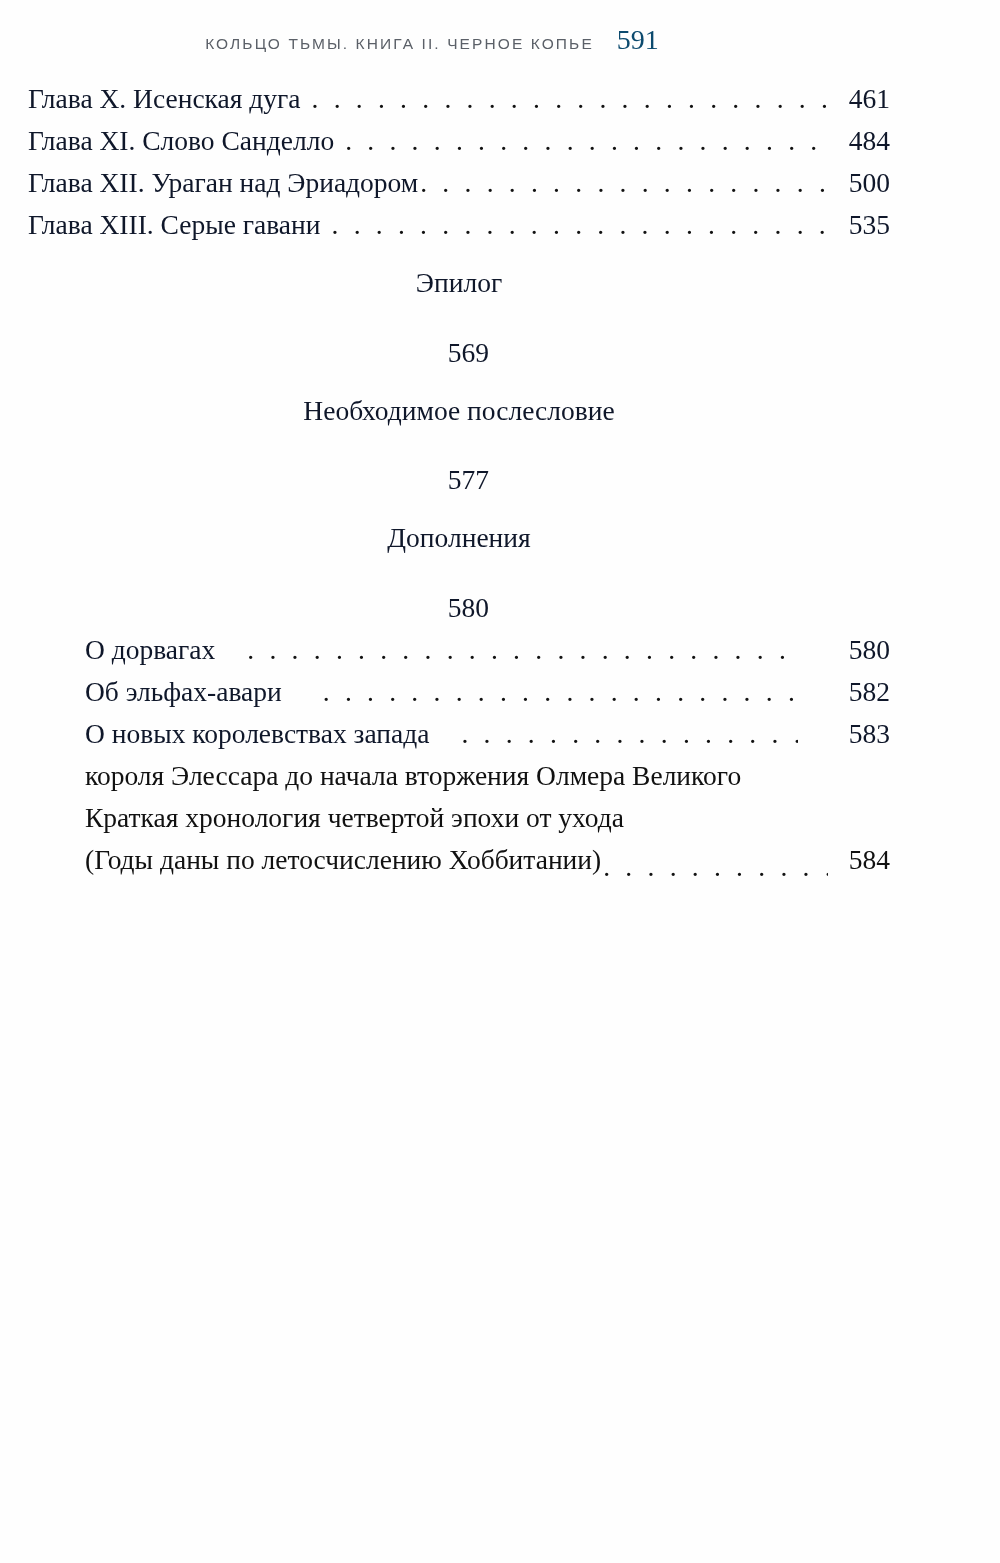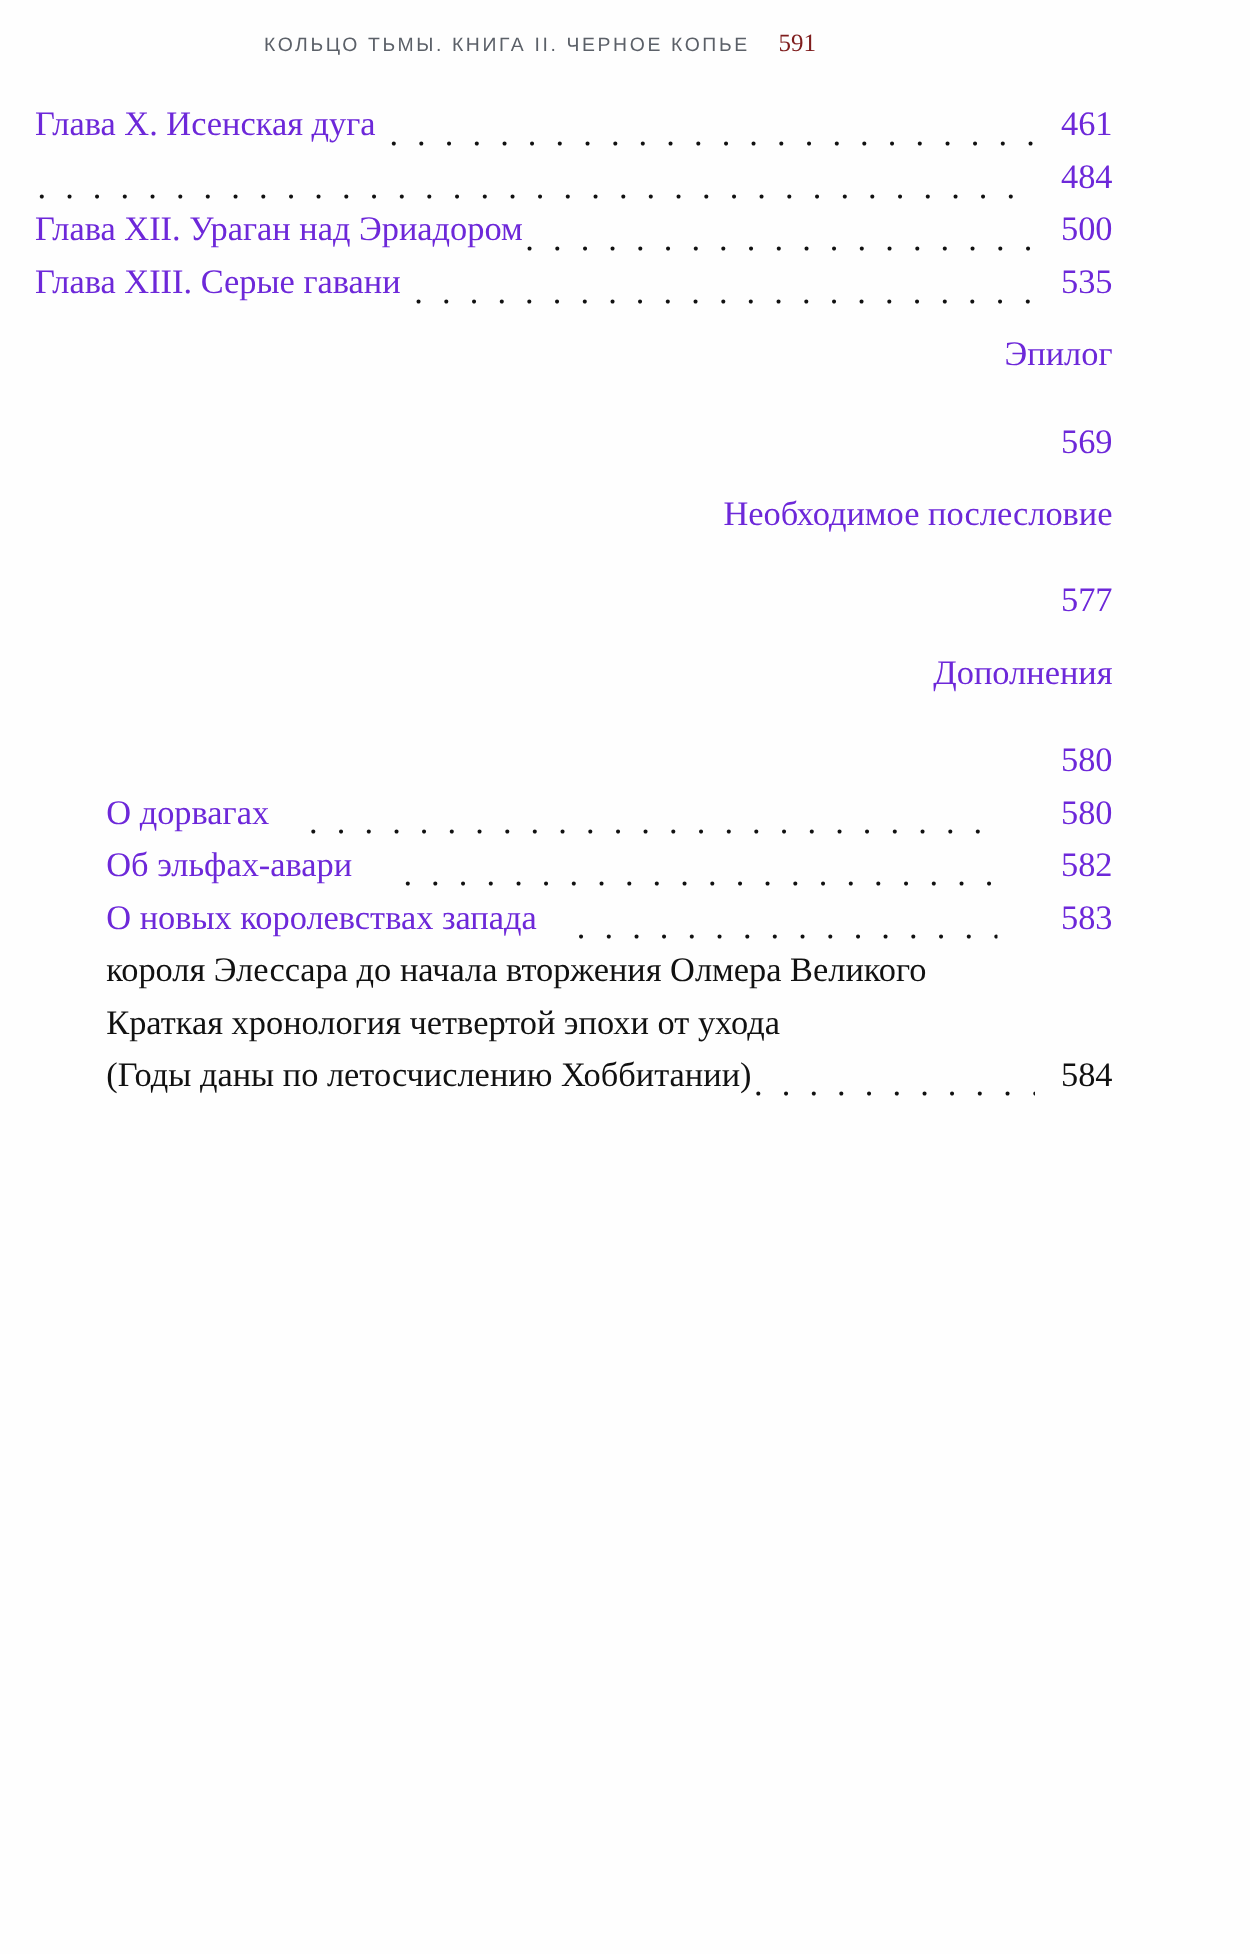--- a/index.html
+++ b/index.html
@@ -35,40 +35,40 @@
   .running-head-title {
     font-family: "Liberation Sans", "DejaVu Sans", sans-serif;
     font-size: 15.5px;
     letter-spacing: 2.1px;
     color: #5b6068;
     text-transform: uppercase;
     white-space: nowrap;
   }
   .running-head-folio {
     font-family: "Liberation Serif", "DejaVu Serif", serif;
-    font-size: 20px;
-    color: #7f1d1d;
+    font-size: 28px;
+    color: #0c4a6e;
     margin-left: 23px;
     white-space: nowrap;
   }
 
   
   .toc {
     position: absolute;
     left: 28px;
     top: 78px;
     width: 862px;
   }
 
   .toc-entry {
     display: flex;
-    align-items: flex-end;
+    align-items: center;
     font-size: 27.5px;
     line-height: 42px;
-    color: #6d28d9;
+    color: #0f172a;
     white-space: nowrap;
   }
   .toc-entry.indent {
     padding-left: 57px;
     gap: 30px;
   }
   .toc-entry.gap-top {
     margin-top: 16px;
     flex-direction: column;
   }
@@ -135,20 +135,21 @@
 
   <div class="toc">
 
     <div class="toc-entry">
       <span class="toc-label spaced">Глава X. Исенская дуга</span>
       <span class="toc-leader"></span>
       <span class="toc-page">461</span>
     </div>
 
     <div class="toc-entry">
+      <span class="toc-label spaced">Глава XI. Слово Санделло</span>
       <span class="toc-leader"></span>
       <span class="toc-page">484</span>
     </div>
 
     <div class="toc-entry">
       <span class="toc-label">Глава XII. Ураган над Эриадором</span>
       <span class="toc-leader"></span>
       <span class="toc-page">500</span>
     </div>
 

